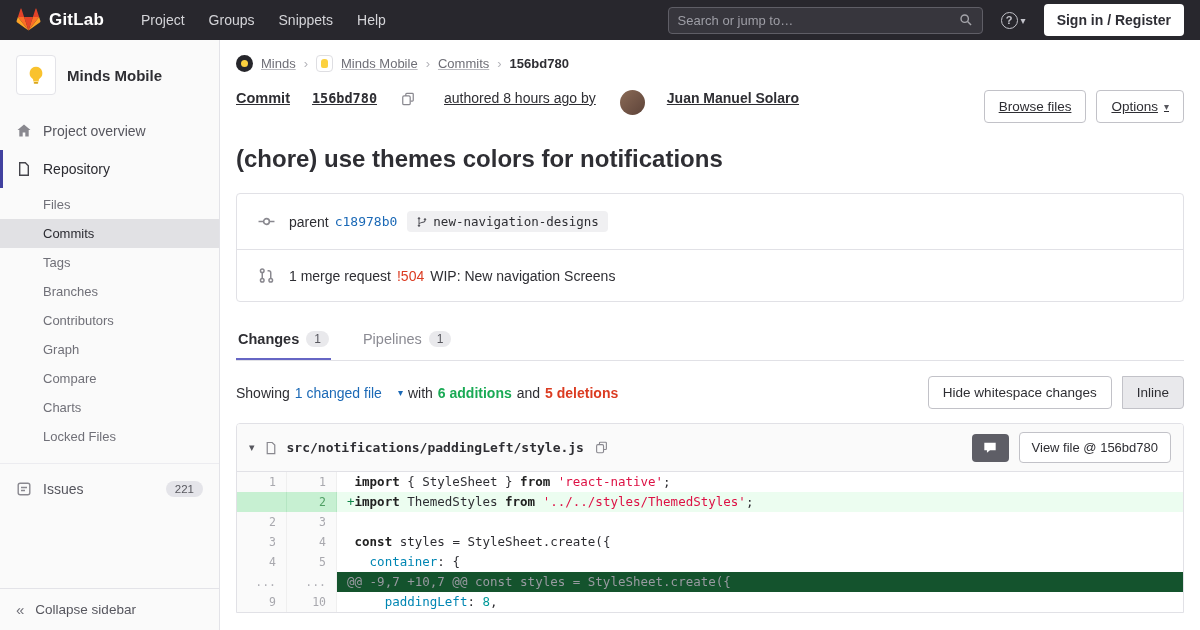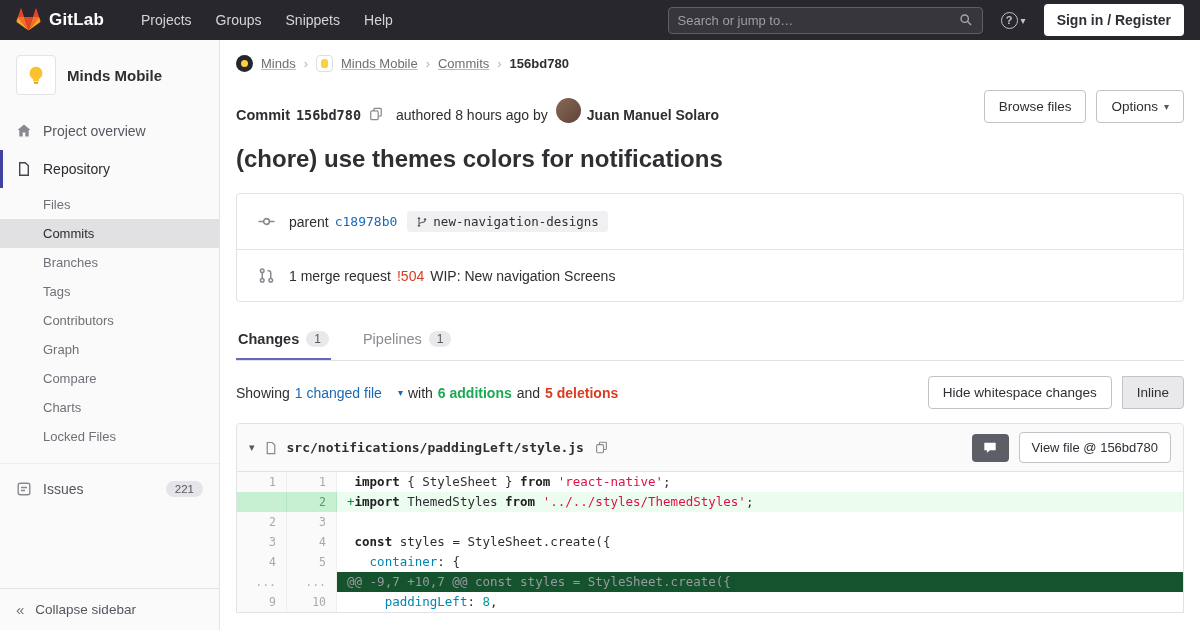--- a/index.html
+++ b/index.html
@@ -44,21 +44,21 @@
   .breadcrumbs { display:flex; align-items:center; gap:8px; padding:15px 0 10px; font-size:13px; color:#6e6e76; }
   .crumb-label { text-decoration:underline; text-decoration-color:#b9b9bf; cursor:pointer; }
   .crumb-label.current { font-weight:700; color:#2e2e33; text-decoration:none; cursor:default; }
   .crumb-sep { color:#b4b4ba; font-size:13px; }
   .crumb-avatar { width:17px; height:17px; display:inline-flex; align-items:center; justify-content:center; }
   .crumb-avatar.minds { background:#26262b; border-radius:50%; }
   .crumb-avatar.minds::after { content:""; width:7px; height:7px; background:#fcd13f; border-radius:50%; }
   .crumb-avatar.minds-mobile { background:#fff; border:1px solid #dedee2; border-radius:4px; }
   .crumb-avatar.minds-mobile::after { content:""; width:7px; height:9px; background:#fcd13f; border-radius:3px 3px 2px 2px; }
 
-  .commit-header { display:flex; align-items:flex-end; gap:6px; padding:8px 0 14px; }
+  .commit-header { display:flex; align-items:flex-start; gap:22px; padding:8px 0 14px;text-decoration:underline; }
   .commit-label { font-weight:700; font-size:14.5px; }
   .commit-sha { font-family:"DejaVu Sans Mono","Liberation Mono",monospace; font-weight:700; font-size:13.5px; }
   .icon-btn { background:none; border:none; padding:2px; display:flex; }
   .authored { margin-left:5px; font-size:14px; color:#2e2e33; }
   .author-avatar { width:25px; height:25px; border-radius:50%; background:linear-gradient(135deg,#8a6a56,#5d4339); margin-left:2px; }
   .author-name { font-weight:700; }
   .header-actions { margin-left:auto; display:flex; gap:10px; }
   .btn { background:#fff; border:1px solid #c2c2c8; border-radius:4px; padding:8px 14px; font-size:13.5px; color:#2e2e33; display:inline-flex; align-items:center; gap:6px; }
   .btn .caret { font-size:10px; color:#57575e; }
   .btn.selected { background:#e9e9ec; }
@@ -122,21 +122,21 @@
       <path fill="#fc6d26" d="M18 33.7L11.4 13.4H2.1z"></path>
       <path fill="#fca326" d="M2.1 13.4L.1 19.6c-.2.6 0 1.2.5 1.6L18 33.7z"></path>
       <path fill="#e24329" d="M2.1 13.4h9.3L7.4 1.1c-.2-.6-1-.6-1.2 0z"></path>
       <path fill="#fc6d26" d="M18 33.7l6.6-20.3h9.3z"></path>
       <path fill="#fca326" d="M33.9 13.4l2 6.2c.2.6 0 1.2-.5 1.6L18 33.7z"></path>
       <path fill="#e24329" d="M33.9 13.4h-9.3l4-12.3c.2-.6 1-.6 1.2 0z"></path>
     </svg>
     <span class="brand-text">GitLab</span>
   </div>
   <div class="nav-links">
-      <span class="nav-link">Projects</span>
+      <span class="nav-link">Project</span>
       <span class="nav-link">Groups</span>
       <span class="nav-link">Snippets</span>
       <span class="nav-link">Help</span>
     </div>
   <div class="nav-spacer"></div>
   <div class="search-box">
     <input class="search-input" placeholder="Search or jump to…" style="">
     <svg viewBox="0 0 16 16" width="14" height="14">
       <circle cx="6.5" cy="6.5" r="4.2" fill="none" stroke="#a5a5ab" stroke-width="1.6"></circle>
       <path d="M9.8 9.8l4 4" stroke="#a5a5ab" stroke-width="1.6"></path>
@@ -168,22 +168,22 @@
     </div>
     <div class="side-item active">
       <svg viewBox="0 0 16 16" width="16" height="16">
         <path fill="none" stroke="#44444b" stroke-width="1.4" d="M3.7 1.7h5.6l3 3v9.6H3.7z"></path>
       </svg>
       <span>Repository</span>
     </div>
     <div class="side-sublist">
         <div class="side-subitem">Files</div>
         <div class="side-subitem active">Commits</div>
+        <div class="side-subitem">Tags</div>
         <div class="side-subitem">Branches</div>
-        <div class="side-subitem">Tags</div>
         <div class="side-subitem">Contributors</div>
         <div class="side-subitem">Graph</div>
         <div class="side-subitem">Compare</div>
         <div class="side-subitem">Charts</div>
         <div class="side-subitem">Locked Files</div>
       </div>
     <div class="side-divider"></div>
     <div class="side-item">
       <svg viewBox="0 0 16 16" width="16" height="16">
         <rect x="2.2" y="2.2" width="11.6" height="11.6" rx="2" fill="none" stroke="#89888f" stroke-width="1.4"></rect>

